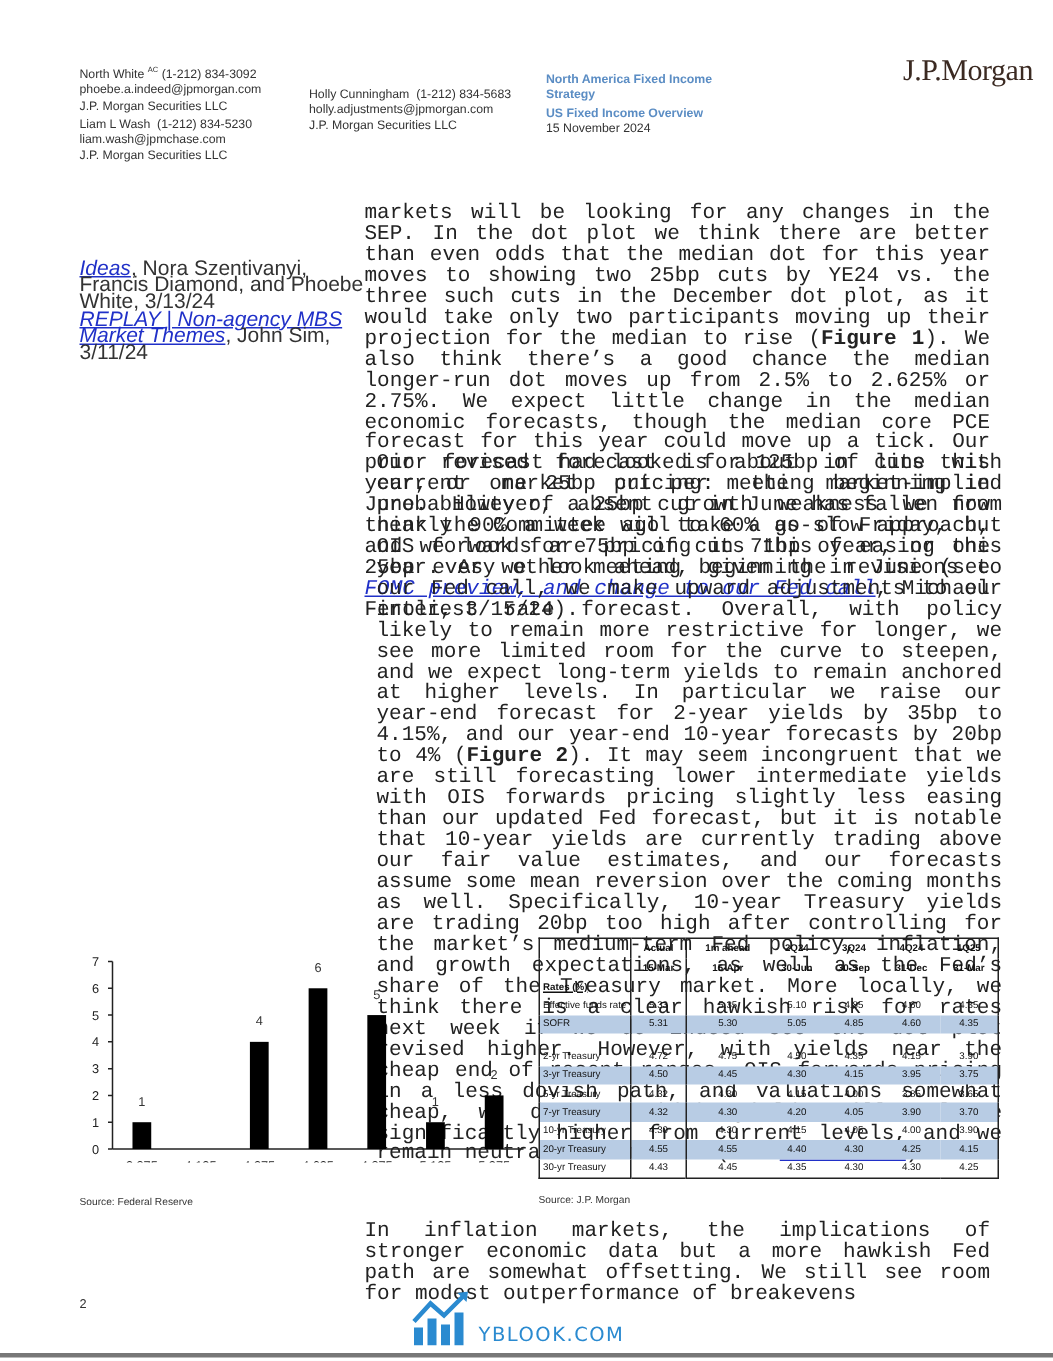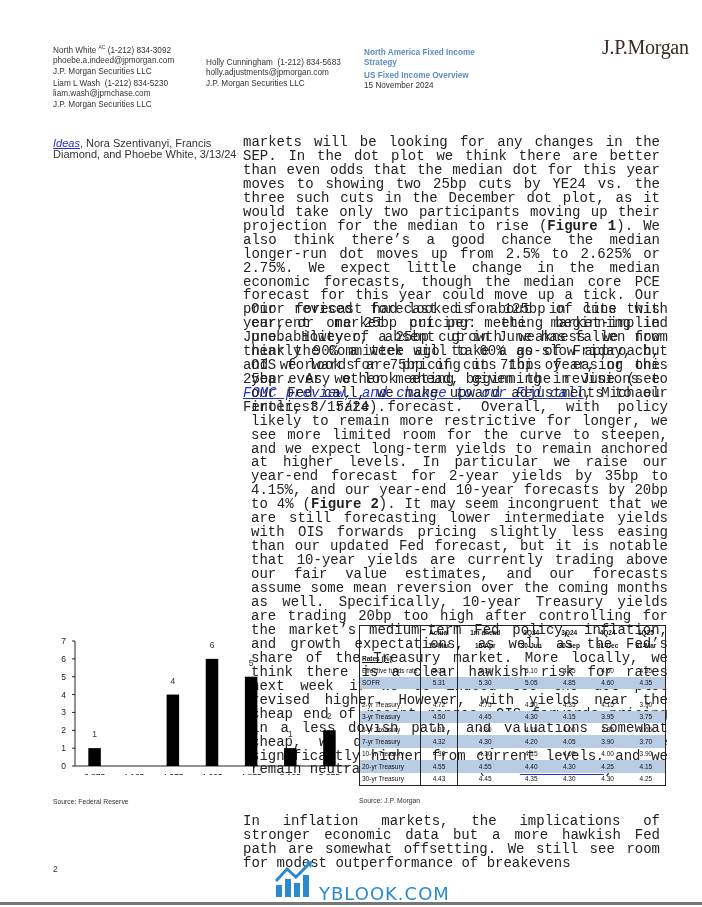--- a/index.html
+++ b/index.html
@@ -2,40 +2,40 @@
 <html><head>
 <meta charset="utf-8">
 <style>
   html, body { margin: 0; padding: 0; background: #ffffff; }
   body { width: 702px; height: 907px; position: relative; overflow: hidden; font-family: "Liberation Sans", sans-serif; color: #222; }
   .abs { position: absolute; }
   .hdr { font-size: 8.2px; line-height: 10.4px; color: #333; }
   .hdr .gap { height: 2px; }
   .blue-hdr { color: #5b8dc4; font-weight: bold; font-size: 8.2px; line-height: 10.4px; }
   .logo { font-family: "Liberation Serif", serif; font-size: 20px; color: #3b2a22; letter-spacing: -0.3px; }
-  .sidebar { font-size: 11px; line-height: 11.2px; color: #333; width: 190px; }
+  .sidebar { font-size: 14px; line-height: 11.2px; color: #333; width: 190px; margin-top: 35px; }
   .sidebar a { color: #2030c8; font-style: italic; text-decoration: underline; }
   .body-text { font-family: Liberation Mono, monospace; font-size: 14px; line-height: 13.95px; color: #222; text-align: justify; width: 417px; }
   .body-text p { margin: 0; }
   .body-text b { font-weight: bold; }
   .body-text a { color: #2030c8; font-style: italic; text-decoration: underline; }
   .fig-title { color: #5b8dc4; font-weight: bold; font-size: 8.9px; line-height: 12px; }
   .fig-sub { font-size: 7.2px; line-height: 10px; color: #333; }
   .source { font-size: 6.8px; color: #333; }
   table.rates { border-collapse: collapse; font-size: 6.5px; color: #111; border: 1.4px solid #222; width: 307px; }
   table.rates td { padding: 0; height: 12.4px; text-align: center; white-space: nowrap; }
   table.rates td.lbl { text-align: left; padding-left: 2px; width: 58px; border-right: 1.2px solid #222; }
   table.rates td.act { border-right: 1.2px solid #222; width: 36px; }
   table.rates tr.hl td { background: #b8cce4; }
   table.rates tr.head td { font-weight: bold; height: 13px; }
   table.rates tr.section td.lbl { font-weight: bold; text-decoration: underline; }
   table.rates tr.spacer td { height: 9px; }
   .pagenum { font-size: 8.5px; color: #333; }
   .wm-cn { font-size: 25px; color: #2a8ad0; letter-spacing: 2px; font-family: "DejaVu Sans", sans-serif; }
-  .wm-en { font-size: 18px; color: #2a8ad0; letter-spacing: 1px; font-family: "DejaVu Sans", sans-serif; }
+  .wm-en { font-size: 13px; color: #2a8ad0; letter-spacing: 1px; font-family: "DejaVu Sans", sans-serif; }
   .bottom-rule { left: 0; top: 902px; width: 702px; height: 3px; background: #777; }
 </style>
 </head>
 <body>
 
 <div class="abs hdr" style="left:53px; top:42px;">
   <div>
     <span>North White</span>
     <sup style="font-size:5px;">AC</sup>
     <span>(1-212) 834-3092</span>
@@ -64,20 +64,21 @@
   <div class="blue-hdr">North America Fixed Income</div>
   <div class="blue-hdr">Strategy</div>
   <div class="blue-hdr" style="margin-top:2px;">US Fixed Income Overview</div>
   <div class="hdr">15 November 2024</div>
 </div>
 
 <div class="abs logo" style="left:560px; top:36px;margin-left:42px;">J.P.Morgan</div>
 
 <div class="abs sidebar" style="left:53px; top:138px;">
   <div><a>Ideas</a><span>, Nora Szentivanyi, Francis Diamond, and Phoebe White, 3/13/24</span></div>
+  <div><a>REPLAY | Non-agency MBS Market Themes</a><span>, John Sim, 3/11/24</span></div>
 </div>
 
 <div class="abs body-text" style="left:243px; top:136px;">
   <p><span>markets will be looking for any changes in the SEP. In the dot plot we think there are better than even odds that the median dot for this year moves to showing two 25bp cuts by YE24 vs. the three such cuts in the December dot plot, as it would take only two participants moving up their projection for the median to rise (</span><b>Figure 1</b><span>). We also think there’s a good chance the median longer-run dot moves up from 2.5% to 2.625% or 2.75%. We expect little change in the median economic forecasts, though the median core PCE forecast for this year could move up a tick. Our prior forecast had looked for 125bp of cuts this year, or one 25bp cut per meeting beginning in June. However, absent growth weakness we now think the Committee will take a go-slow approach, and we look for 75bp of cuts this year, or one 25bp every other meeting beginning in June (see </span><a>FOMC preview, and change to our Fed call</a><span>, Michael Feroli, 3/15/24).</span></p>
 </div>
 
 <div class="abs body-text" style="left:251px; top:303px;">
   <p><span>Our revised forecast is about in line with current market pricing: the market-implied probability of a 25bp cut in June has fallen from nearly 90% a week ago to 60% as of Friday, but OIS forwards are pricing in 71bp of easing this year. As we look ahead, given the revisions to our Fed call, we make upward adjustments to our interest rate forecast. Overall, with policy likely to remain more restrictive for longer, we see more limited room for the curve to steepen, and we expect long-term yields to remain anchored at higher levels. In particular we raise our year-end forecast for 2-year yields by 35bp to 4.15%, and our year-end 10-year forecasts by 20bp to 4% (</span><b>Figure 2</b><span>). It may seem incongruent that we are still forecasting lower intermediate yields with OIS forwards pricing slightly less easing than our updated Fed forecast, but it is notable that 10-year yields are currently trading above our fair value estimates, and our forecasts assume some mean reversion over the coming months as well. Specifically, 10-year Treasury yields are trading 20bp too high after controlling for the market’s medium-term Fed policy, inflation, and growth expectations, as well as the Fed’s share of the Treasury market. More locally, we think there is a clear hawkish risk for rates next week if we do indeed see the dot plot revised higher. However, with yields near the cheap end of recent ranges, OIS forwards pricing in a less dovish path, and valuations somewhat cheap, we do not think yields will release significantly higher from current levels, and we remain neutral on duration (see </span><a>Treasuries</a><span>).</span></p>
 </div>
 

